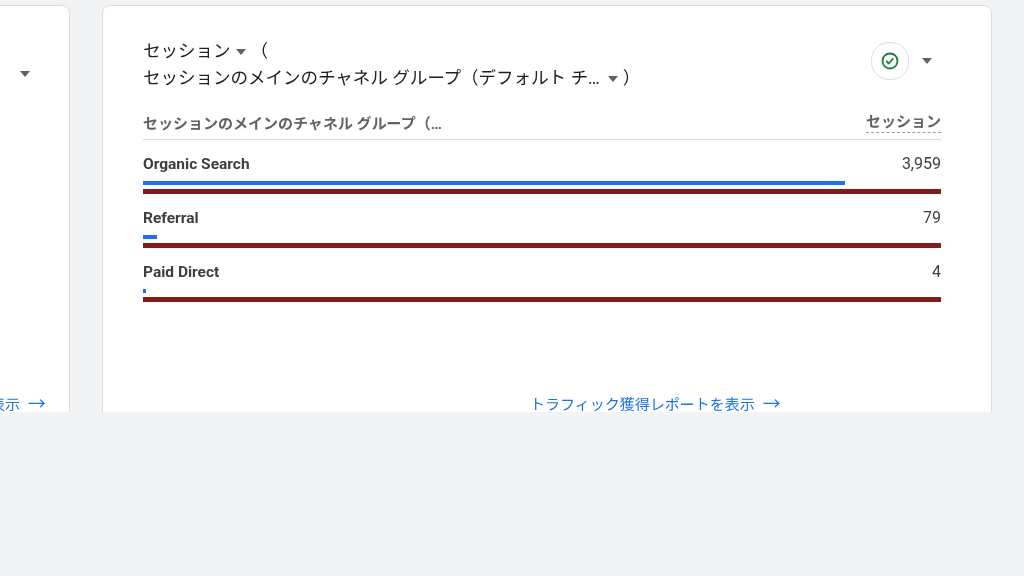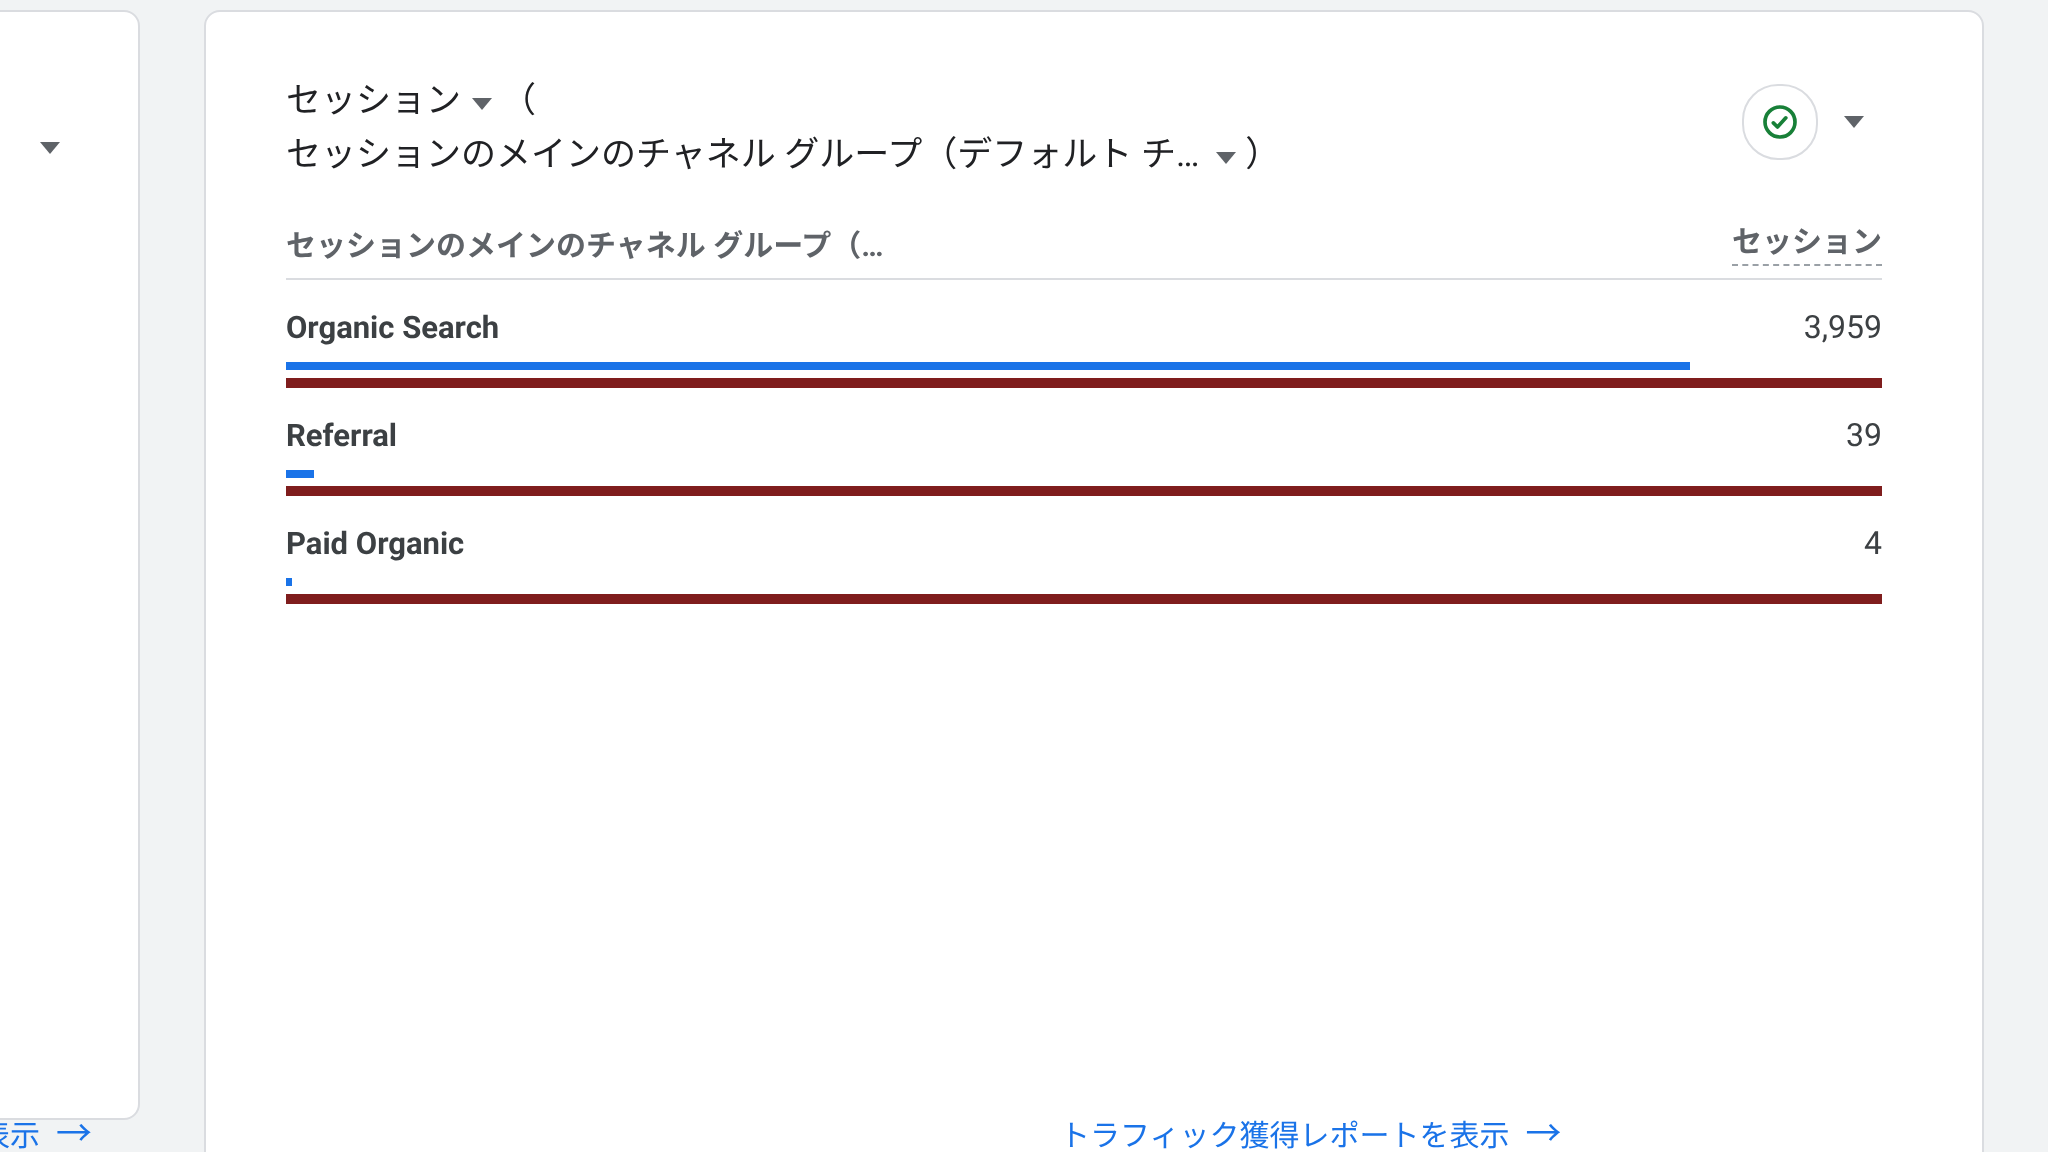--- a/index.html
+++ b/index.html
@@ -5,21 +5,21 @@
   html, body {
     margin: 0;
     padding: 0;
     font-family: Roboto, "Noto Sans JP", "Helvetica Neue", Arial, sans-serif;
     background: #f1f3f4;
     color: #202124;
     font-size: 14px;
   }
   .viewport {
     width: 1024px;
-    height: 576px;
+    height: 412px;
     position: relative;
     overflow: hidden;
     background: #f1f3f4;
   }
   .card {
     position: absolute;
     background: #fff;
     border: 1px solid #dadce0;
     border-radius: 8px;
     box-sizing: border-box;
@@ -237,29 +237,29 @@
             <span class="row-name">Organic Search</span>
             <span class="row-val">3,959</span>
           </div>
           <div class="bar-track">
             <div class="bar-fill" style="width: 87.9778%;"></div>
           </div>
         </div>
         <div class="row">
           <div class="row-top">
             <span class="row-name">Referral</span>
-            <span class="row-val">39</span>
+            <span class="row-val">79</span>
           </div>
           <div class="bar-track">
             <div class="bar-fill" style="width: 1.75556%;"></div>
           </div>
         </div>
         <div class="row">
           <div class="row-top">
-            <span class="row-name">Paid Organic</span>
+            <span class="row-name">Paid Direct</span>
             <span class="row-val">4</span>
           </div>
           <div class="bar-track">
             <div class="bar-fill" style="width: 0.4%;"></div>
           </div>
         </div>
       </div>
 
   </div>
 

